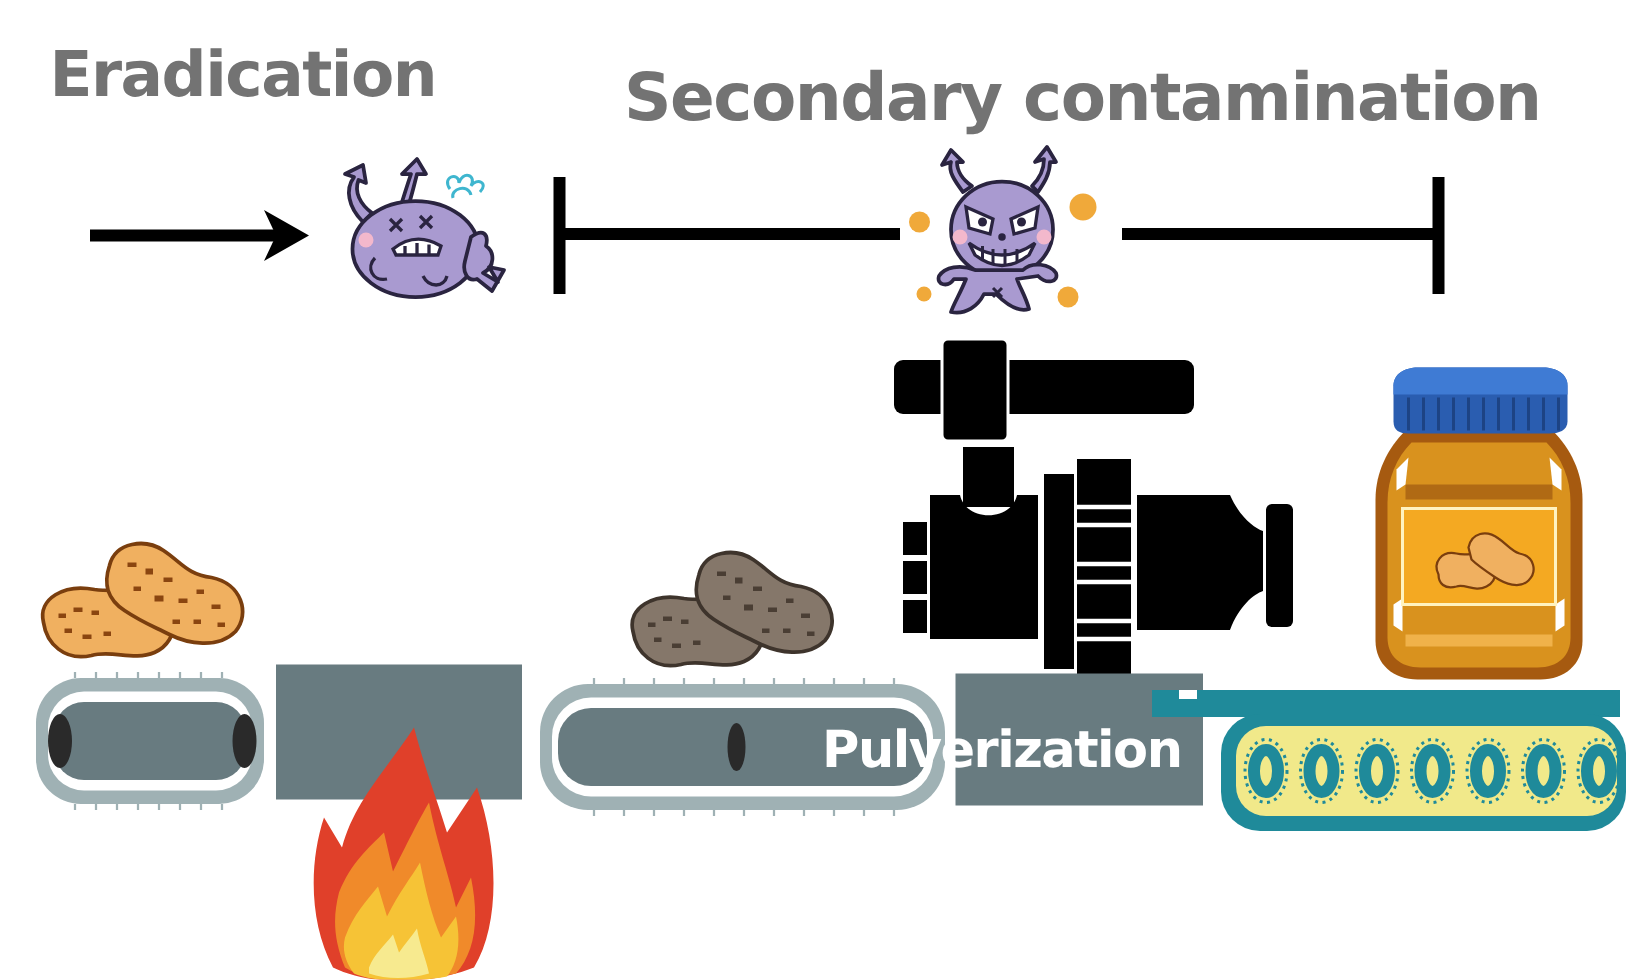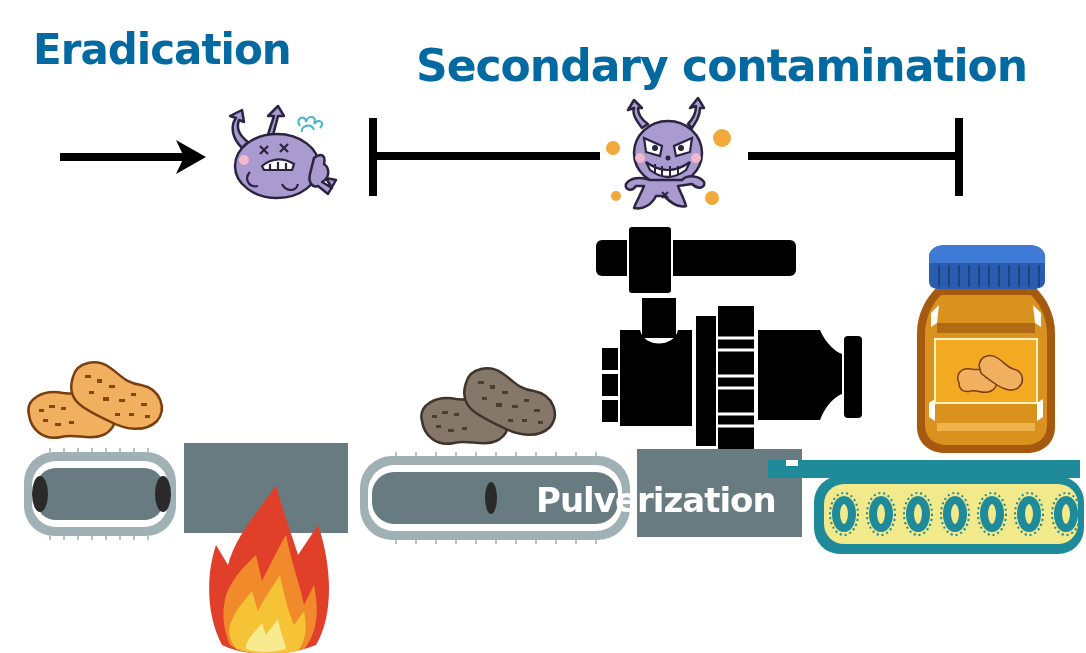--- a/index.html
+++ b/index.html
@@ -1,19 +1,19 @@
 <!DOCTYPE html>
 <html><head>
 <meta charset="utf-8">
 <style>
   html, body { margin: 0; padding: 0; background: #ffffff; }
   body { width: 1086px; height: 653px; position: relative; overflow: hidden;
          font-family: "DejaVu Sans", sans-serif; }
   .abs { position: absolute; }
-  .title-text { font-family: "DejaVu Sans", sans-serif; font-weight: bold; color: #0369a1;
+  .title-text { font-family: "DejaVu Sans", sans-serif; font-weight: bold; color: #737373;
                 letter-spacing: -1px; white-space: nowrap; }
   #title-eradication { left: 33px; top: 25px; font-size: 42px; }
   #title-secondary { left: 416px; top: 40px; font-size: 44px; text-align: right; }
   .bar { background: #000; position: absolute; }
   .pulv-label { font-family: "DejaVu Sans", sans-serif; font-weight: bold; color: #ffffff;
                 font-size: 34px; letter-spacing: -1px; white-space: nowrap; }
   svg { position: absolute; overflow: visible; }
 </style>
 </head>
 <body>
@@ -183,21 +183,21 @@
     <line x1="128" y1="152" x2="164" y2="152"></line>
       <line x1="128" y1="164" x2="164" y2="164"></line>
     <line x1="128" y1="190" x2="164" y2="190"></line>
       <line x1="128" y1="202" x2="164" y2="202"></line>
   </g>
   <path d="M168 106 L230 106 C236 120 246 128 252 130 L252 170 C246 172 236 180 230 196 L168 196 Z" fill="#000"></path>
   <rect x="254" y="112" width="18" height="82" rx="4" fill="#000"></rect>
 </svg>
 
 <div class="abs" style="left:637px; top:449px; width:165px; height:88px; background:#687b80;"></div>
-<div class="abs pulv-label" style="left:536px; top:480px;">Pulverization</div>
+<div class="abs pulv-label" style="left:548px; top:480px;">Pulverization</div>
 
 <svg style="left:915px; top:243px;" width="142" height="212" viewBox="0 0 142 212">
   <path d="M22 44 C10 56 2 72 2 90 L2 184 C2 200 14 210 30 210 L112 210 C128 210 140 200 140 184 L140 90 C140 72 132 56 120 44 Z" fill="#a65a10"></path>
   <path d="M26 52 C16 62 10 76 10 92 L10 182 C10 194 18 202 32 202 L110 202 C124 202 132 194 132 182 L132 92 C132 76 126 62 116 52 Z" fill="#d9921e"></path>
   <rect x="22" y="80" width="98" height="10" fill="#b06a14"></rect>
   <rect x="22" y="180" width="98" height="8" fill="#f0b24a"></rect>
   <path d="M16 70 L24 62 L22 80 L16 84 Z" fill="#fff"></path>
   <path d="M118 62 L126 70 L126 84 L120 80 Z" fill="#fff"></path>
   <path d="M14 160 L20 156 L20 178 L14 174 Z" fill="#fff"></path>
   <path d="M128 156 L122 160 L122 178 L128 174 Z" fill="#fff"></path>

